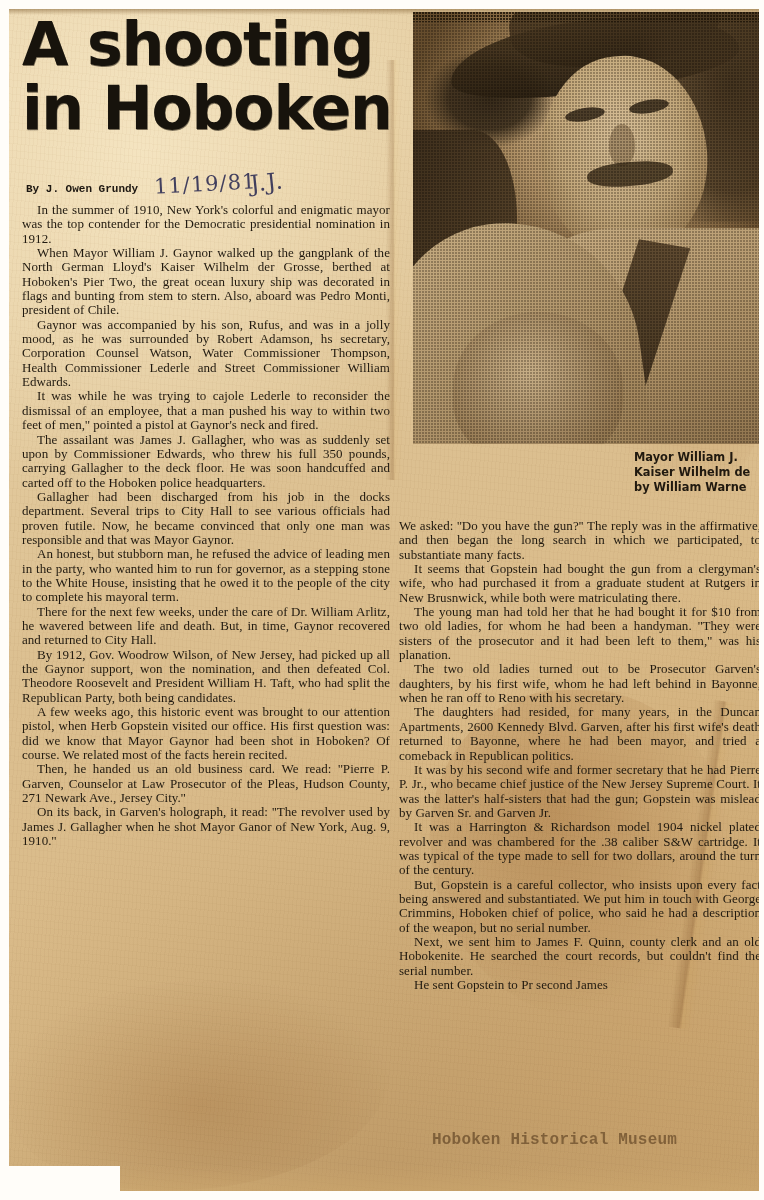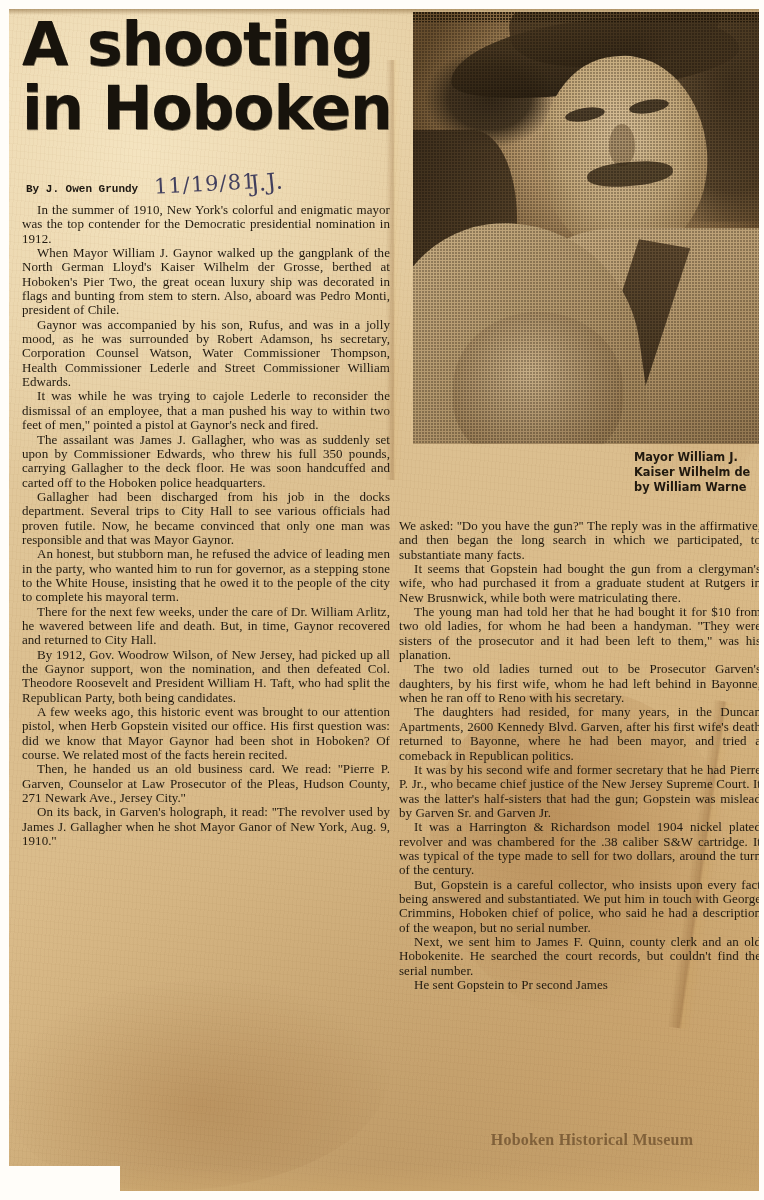--- a/index.html
+++ b/index.html
@@ -143,23 +143,23 @@
     letter-spacing:.05px;
   }
   .col p{margin:0;text-indent:15px;}
   .col-left{left:22px;top:203px;width:368px;}
   .col-right{left:399px;top:519px;width:362px;}
   .col p.noindent{text-indent:0;}
 
   
   .watermark{
     position:absolute;left:432px;top:1131px;width:320px;
-    font-family:Liberation Serif, serif;font-weight:700;font-size:16px;
+    font-family:Liberation Mono, monospace;font-weight:700;font-size:16px;
     color:rgba(96,74,44,.55);letter-spacing:.2px;white-space:nowrap;
-    mix-blend-mode:multiply;pointer-events:none;text-align:center;
+    mix-blend-mode:multiply;pointer-events:none;
   }
   
   .botfade{position:absolute;left:6px;bottom:9px;width:756px;height:26px;
     background:linear-gradient(180deg, rgba(0,0,0,0), rgba(205,168,110,.55));pointer-events:none;}
   .torn-top{position:absolute;left:6px;top:8px;width:756px;height:7px;
     background:linear-gradient(180deg, rgba(120,86,42,.55), rgba(0,0,0,0));pointer-events:none;}
 </style>
 </head>
 <body>
 

